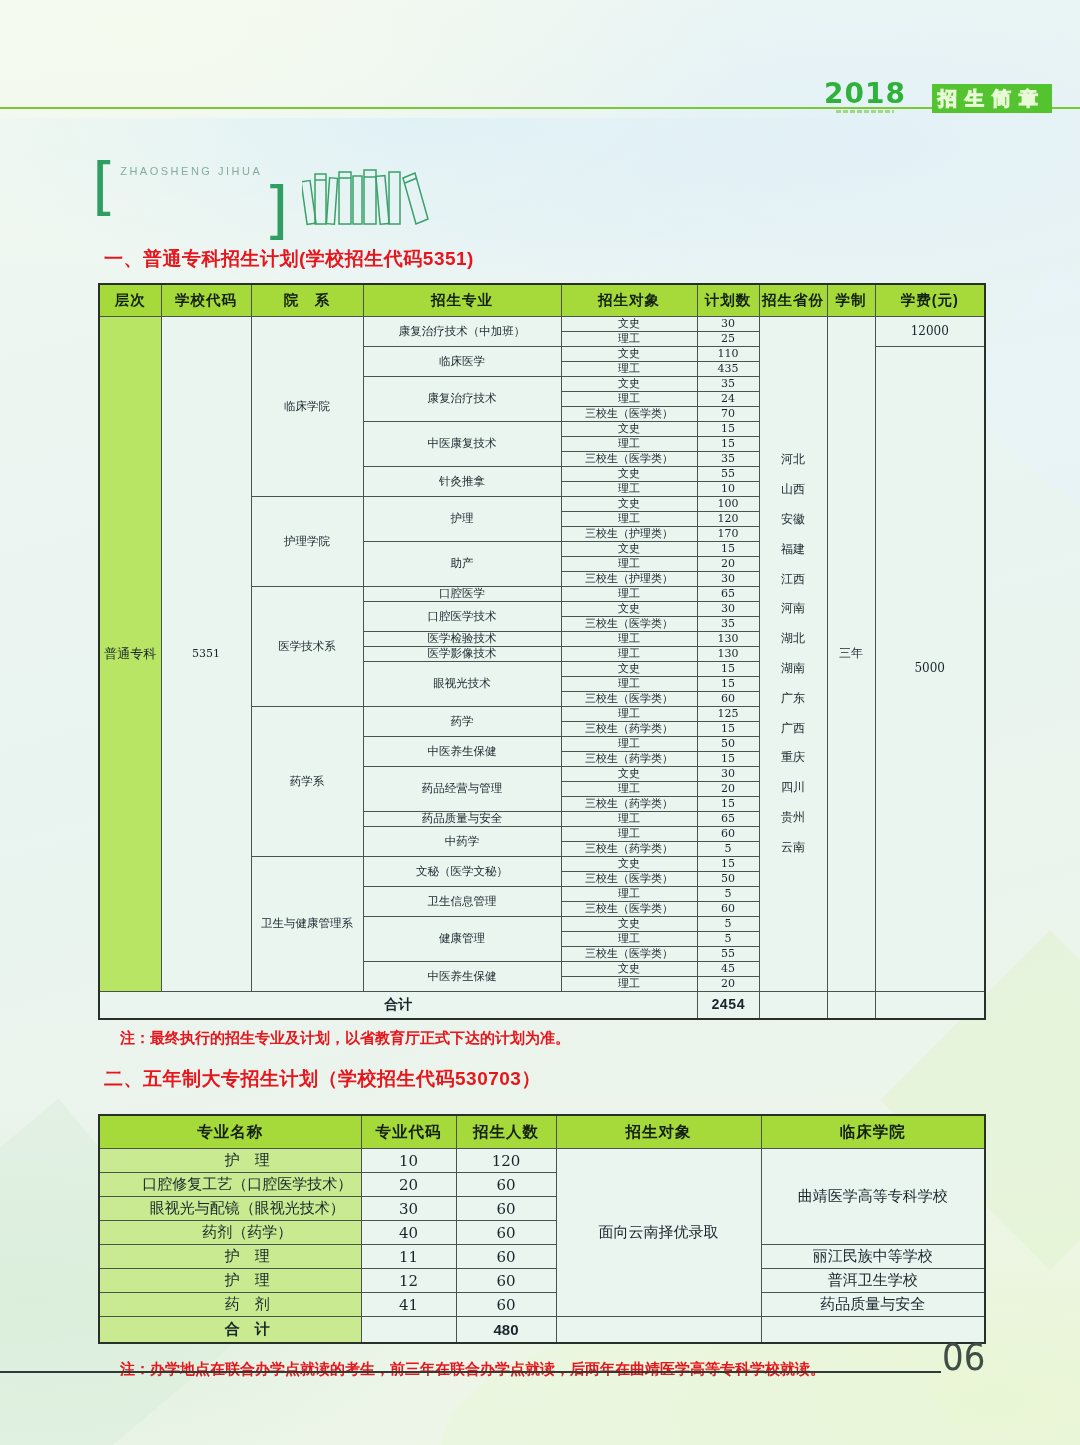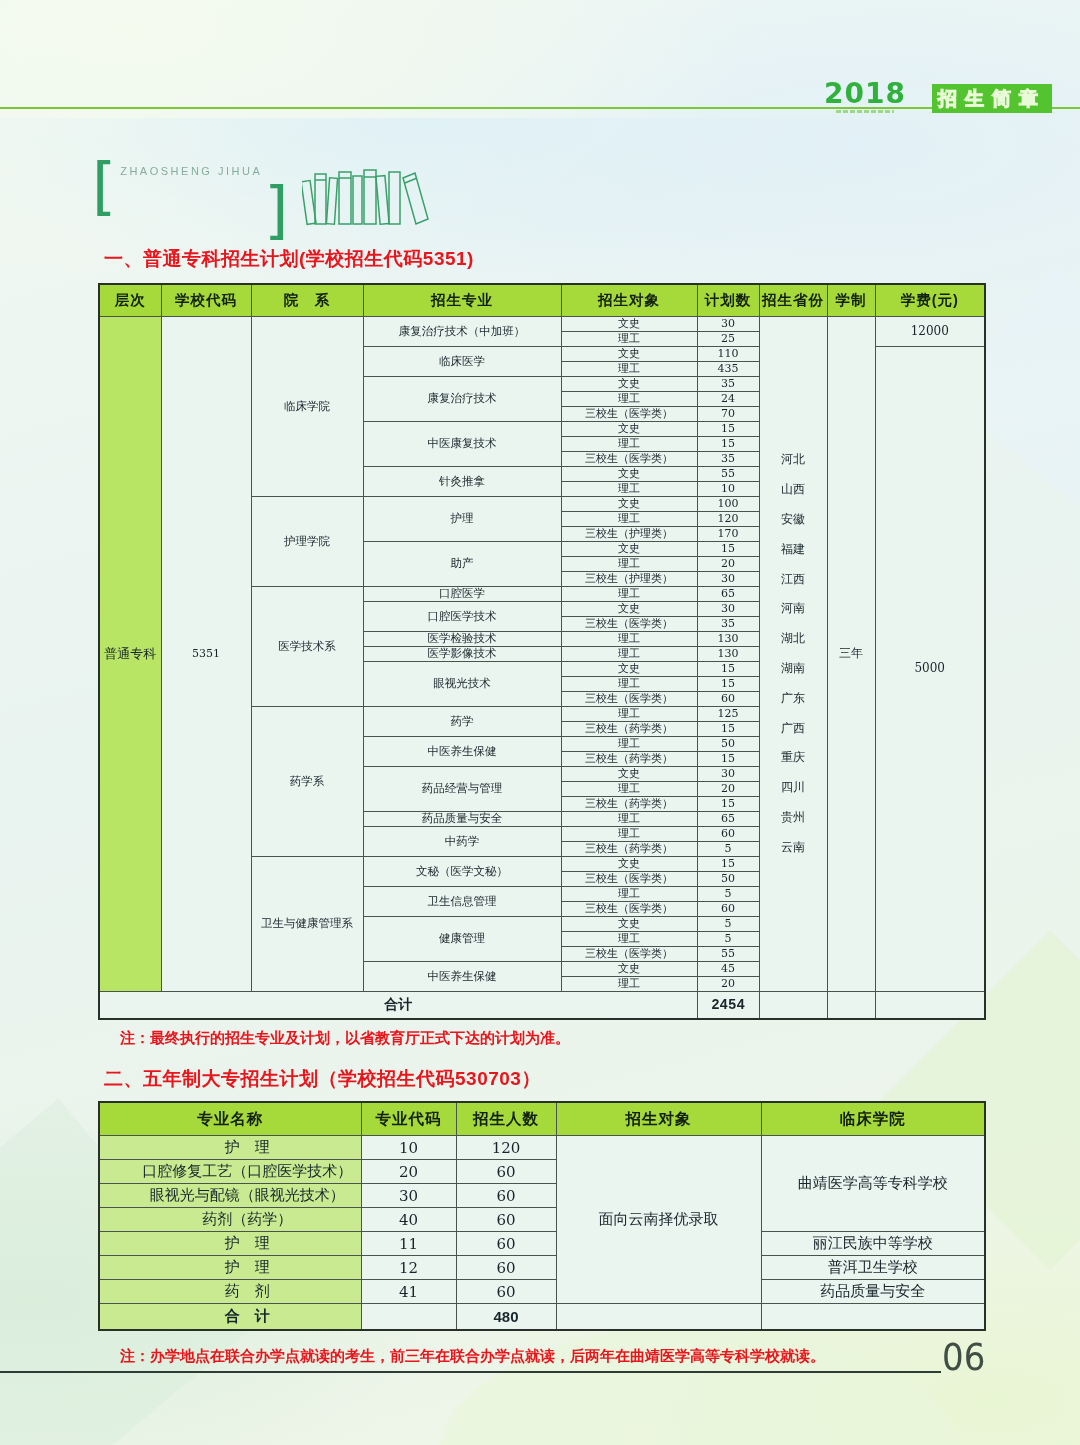--- a/index.html
+++ b/index.html
@@ -58,21 +58,21 @@
   #t1 td.major{font-size:11.5px;}
   #t1 td.num{font-size:11px;}
   #t1 td.prov{font-size:12px;}
   .prov-stack{display:flex;flex-direction:column;justify-content:center;gap:16px;}
   #t1 td.dur{font-size:12px;}
   #t1 td.fee{font-size:12px;}
   #t1 tr.total-row td{height:26px;font-size:14px;font-weight:bold;
     font-family:Liberation Mono, monospace;}
   .note1{margin:9px 0 0 22px;}
   .h2{margin:18px 0 0 6px;}
-  .t2wrap{margin-top:9px;}
+  .t2wrap{margin-top:22px;}
   #t2 th{height:30px;font-size:15.5px;}
   #t2 td{height:23px;font-size:15px;padding:0 3px;}
   #t2 td.g{background:var(--col_green,#c9ea90);padding-left:37px;}
   #t2 td,#t2 th{border-width:1.5px;}
   #t2 tr.total-row td{height:25px;font-weight:bold;font-size:15px;
     font-family:"Liberation Sans","DejaVu Sans",sans-serif;}
   .note2{margin:16px 0 0 22px;}
 
   .footer-line{position:absolute;top:1371px;left:0;width:941px;height:2px;background:#2e3b36;}
   .page-num{position:absolute;top:1336px;left:942px;font-size:37px;color:#3f4f46;

